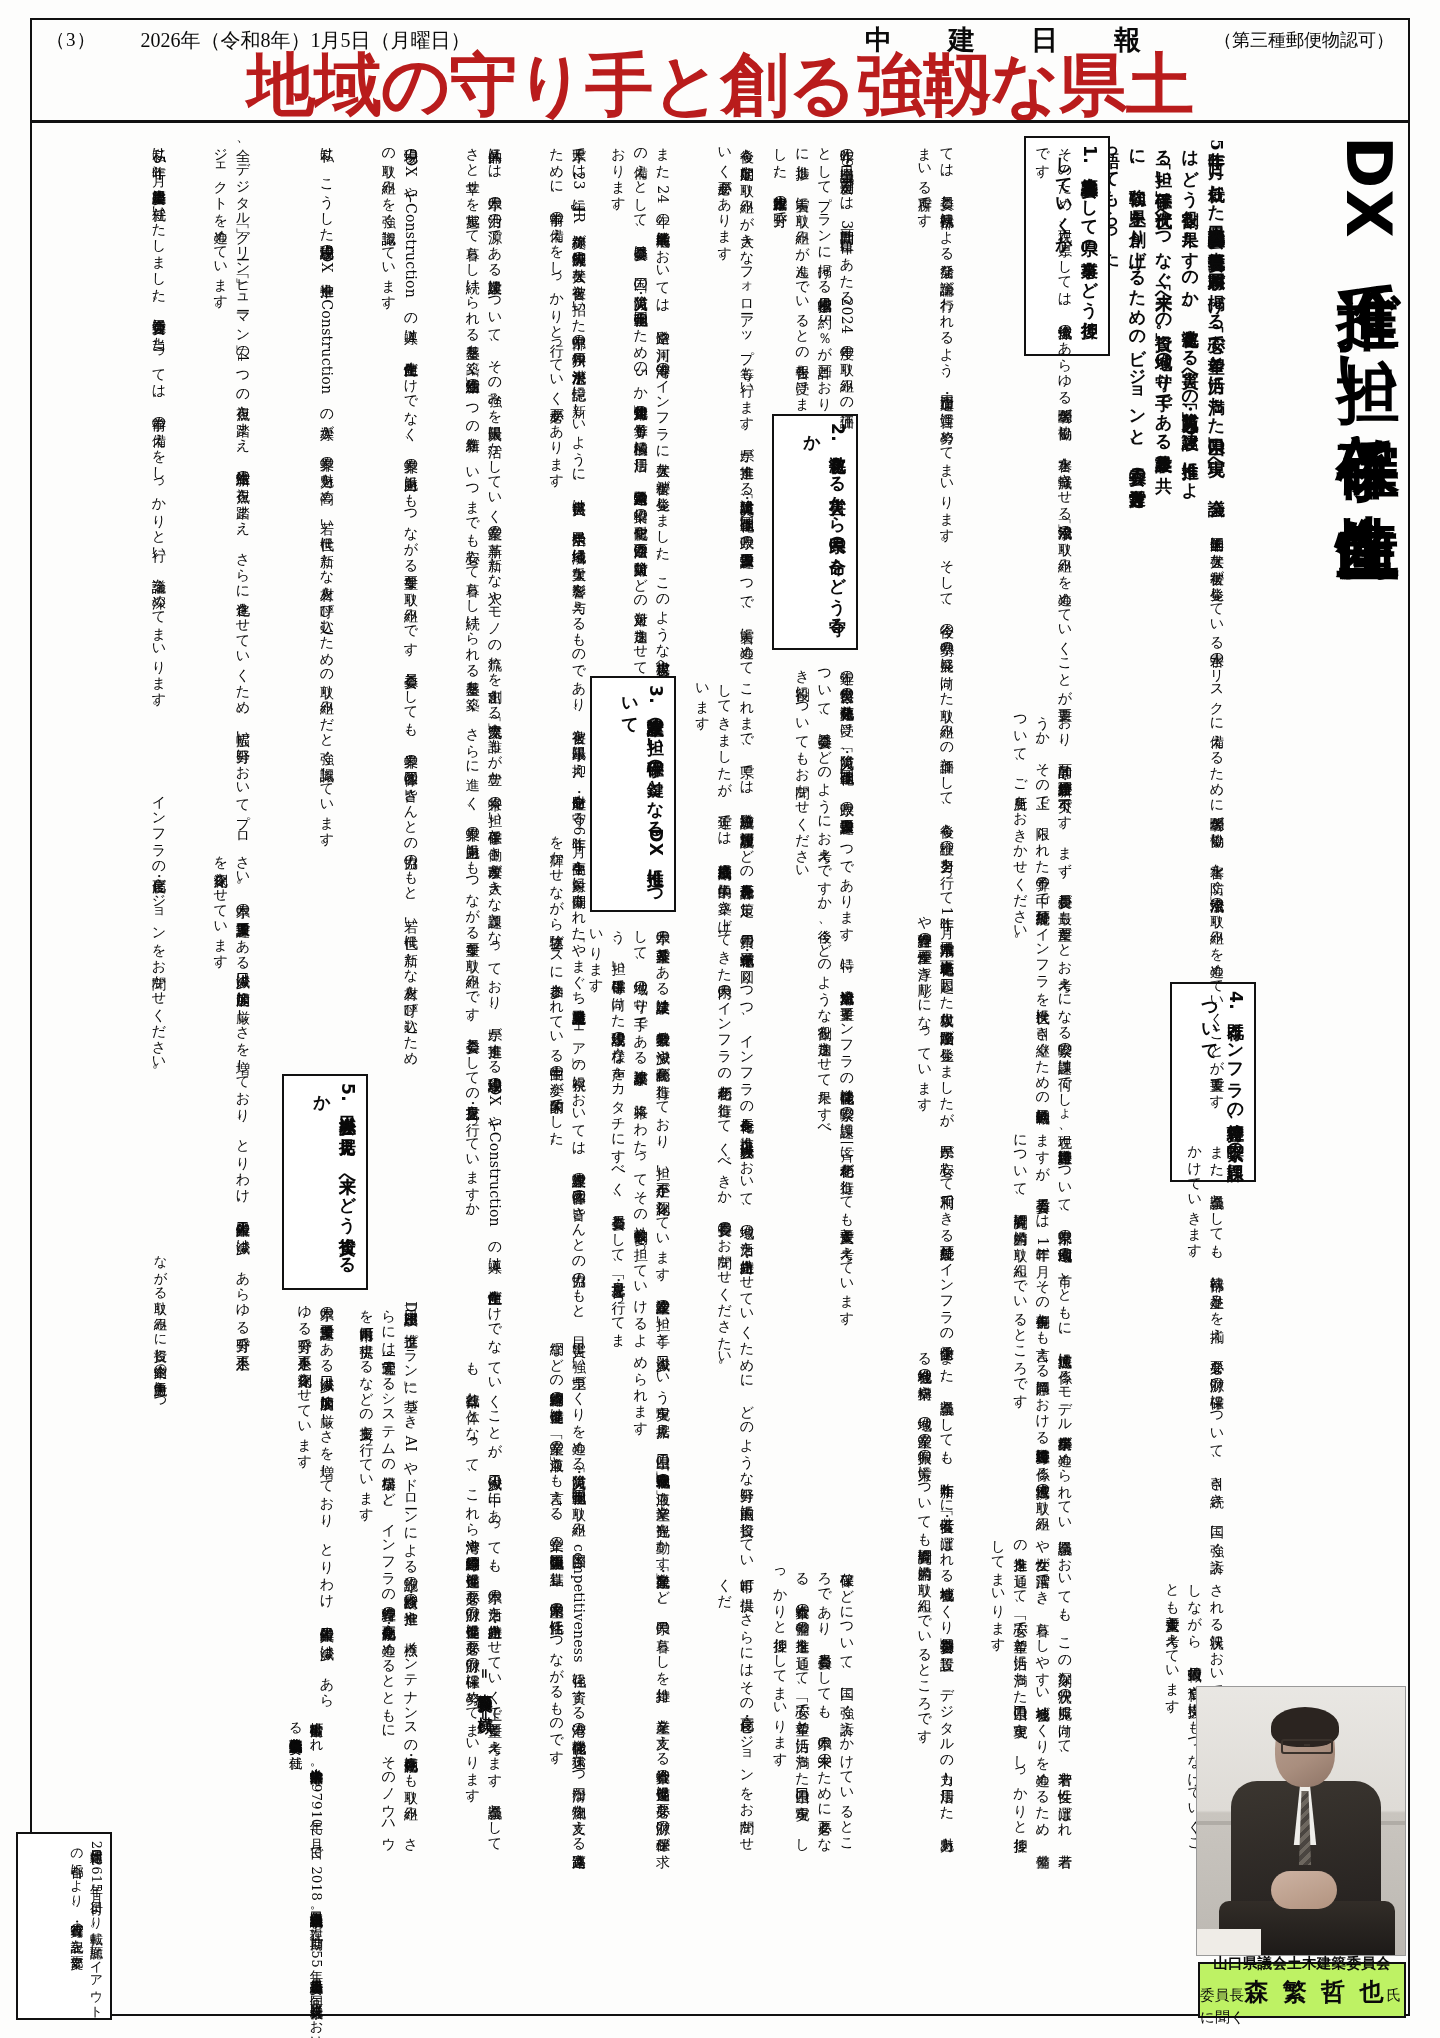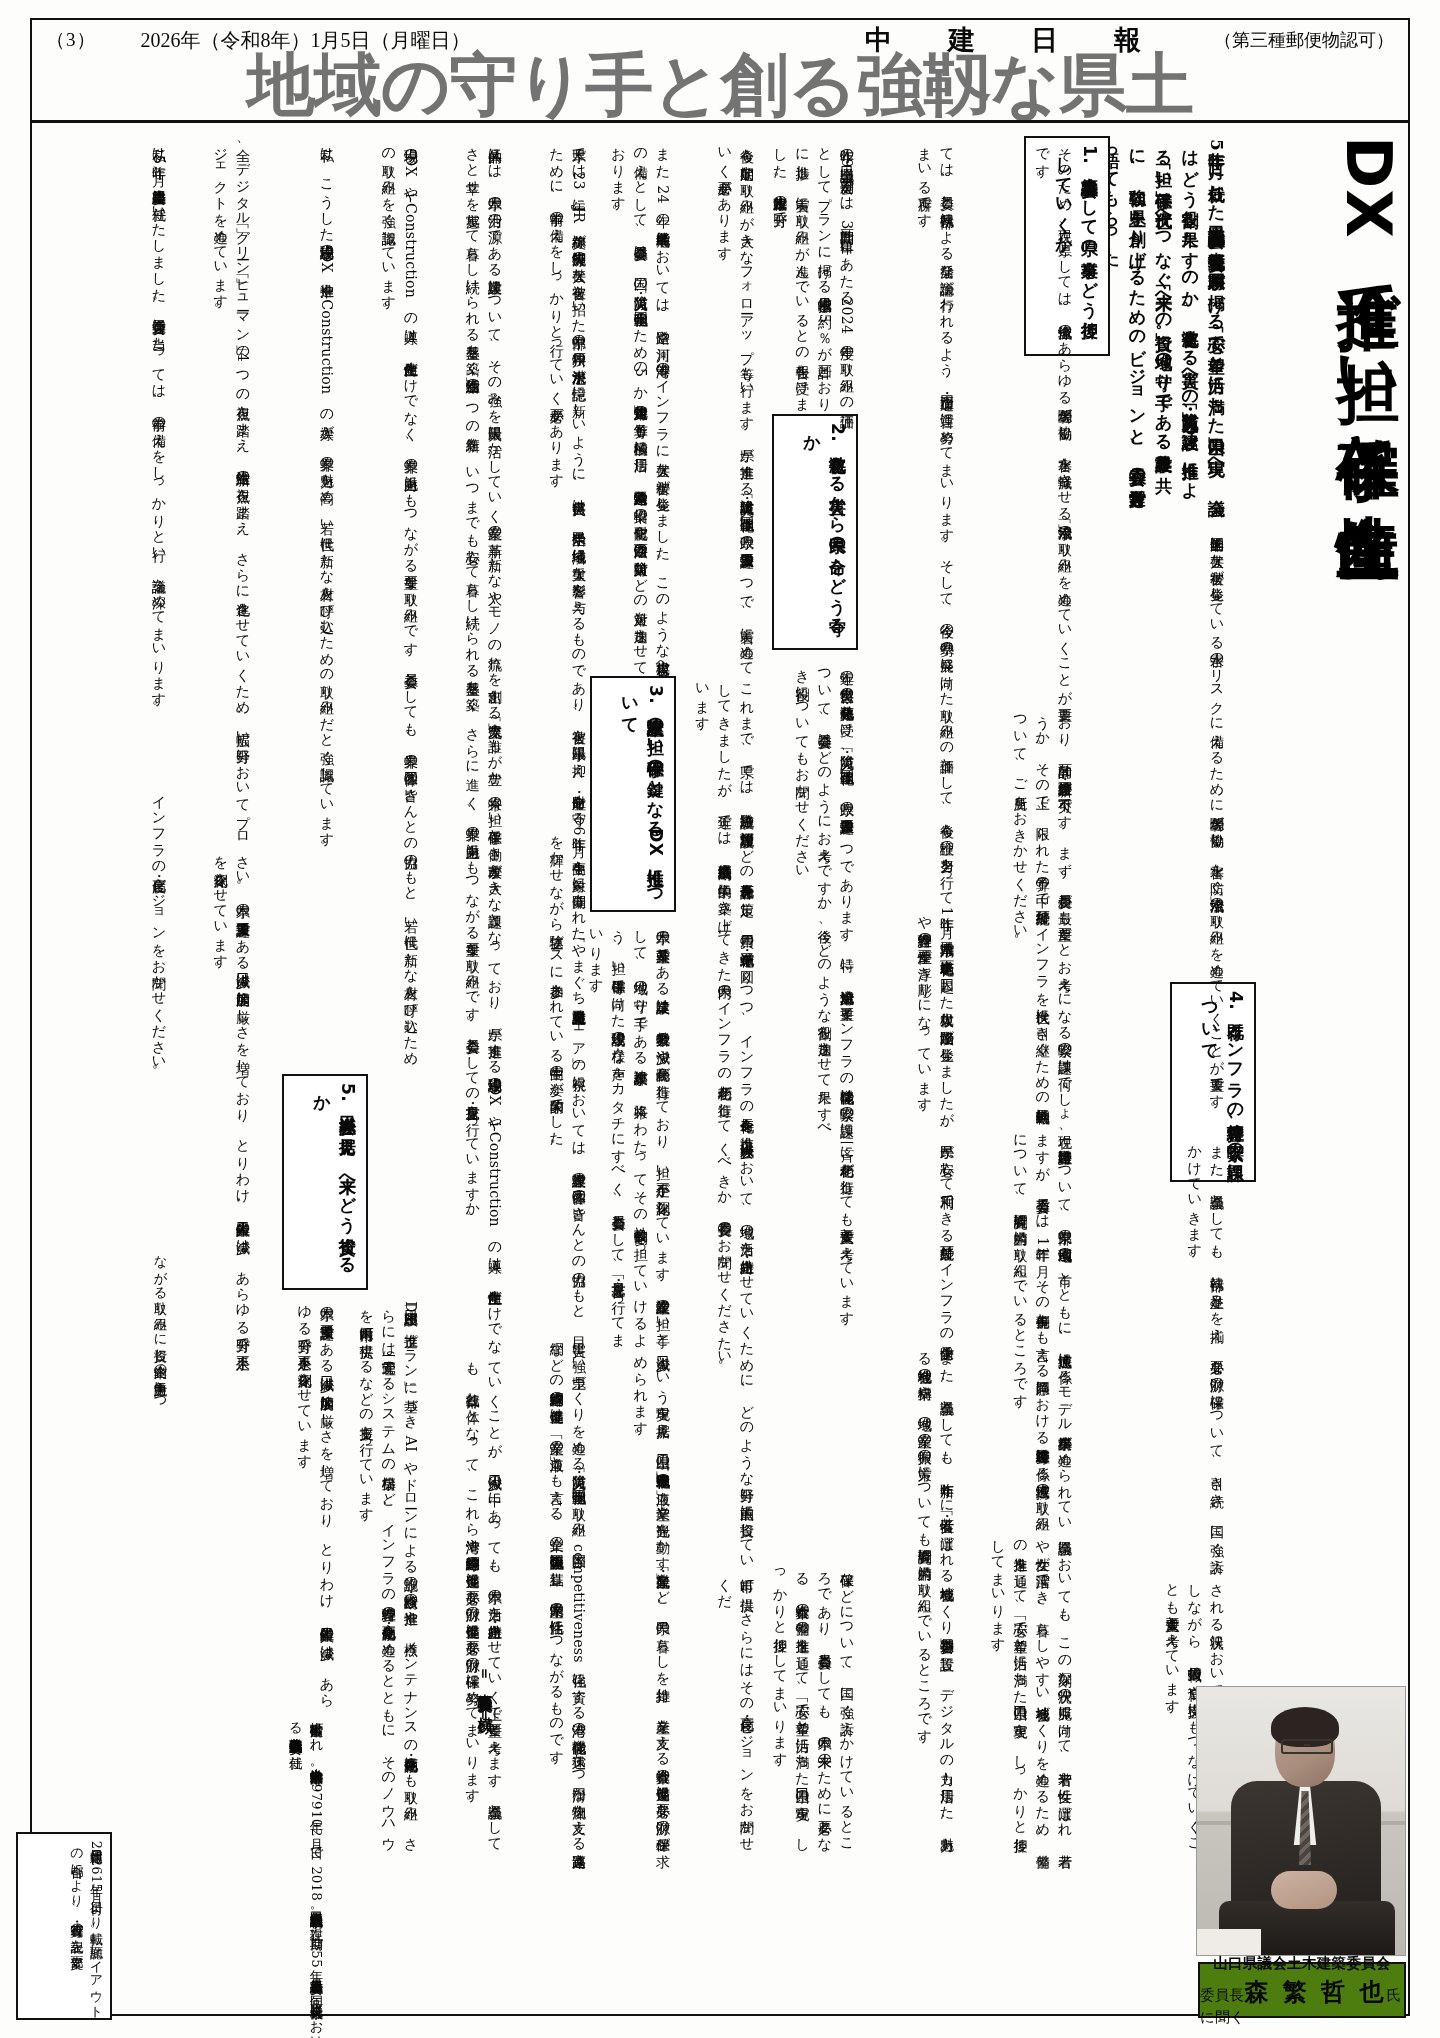--- a/index.html
+++ b/index.html
@@ -31,21 +31,21 @@
     font-family:"DejaVu Serif",serif;
   }
   .mh-title span{display:inline-block;}
   .mh-cert{font-size:18px;margin-left:71px;font-family:"Liberation Serif",serif;white-space:nowrap;}
   
   .bighead{
     position:absolute;left:36px;top:52px;width:1368px;height:66px;
     display:flex;align-items:center;justify-content:center;
     font-family:"DejaVu Sans","Liberation Sans",sans-serif;
     font-weight:bold;font-size:68px;letter-spacing:-1px;
-    color:#737373;white-space:nowrap;line-height:1;
+    color:#b91c1c;white-space:nowrap;line-height:1;
   }
   .rule-under-head{
     position:absolute;left:32px;top:120px;width:1376px;height:3px;background:#111;
   }
   
   .body-area{
     position:absolute;left:34px;top:126px;width:1372px;height:1886px;
     box-sizing:border-box;
   }
   
@@ -122,21 +122,21 @@
     position:absolute;left:22px;top:214px;width:176px;height:54px;
     background:linear-gradient(180deg,#322d28,#1d1a18);border-radius:10px 10px 0 0;
   }
   .photo .table{
     position:absolute;left:0;bottom:0;width:64px;height:26px;background:#efece7;
   }
   .photocap{
     position:absolute;right:34px;bottom:20px;width:208px;height:56px;
     border:2px solid #111;box-sizing:border-box;
     display:flex;flex-direction:column;justify-content:center;align-items:center;gap:3px;
-    background:#4d7c0f;
+    background:#bef264;
   }
   .photocap .l1{font-size:14.5px;letter-spacing:0.3px;font-weight:bold;}
   .photocap .l2{font-size:14.5px;letter-spacing:0.3px;}
   .photocap .l2 b{font-size:24px;letter-spacing:3px;}
   
   .attrbox{
     position:absolute;left:16px;bottom:18px;width:96px;height:188px;
     border:2.5px solid #111;box-sizing:border-box;padding:6px 4px;
     writing-mode:vertical-rl;
     font-size:13px;line-height:1.5;letter-spacing:0.2px;background:#fff;

